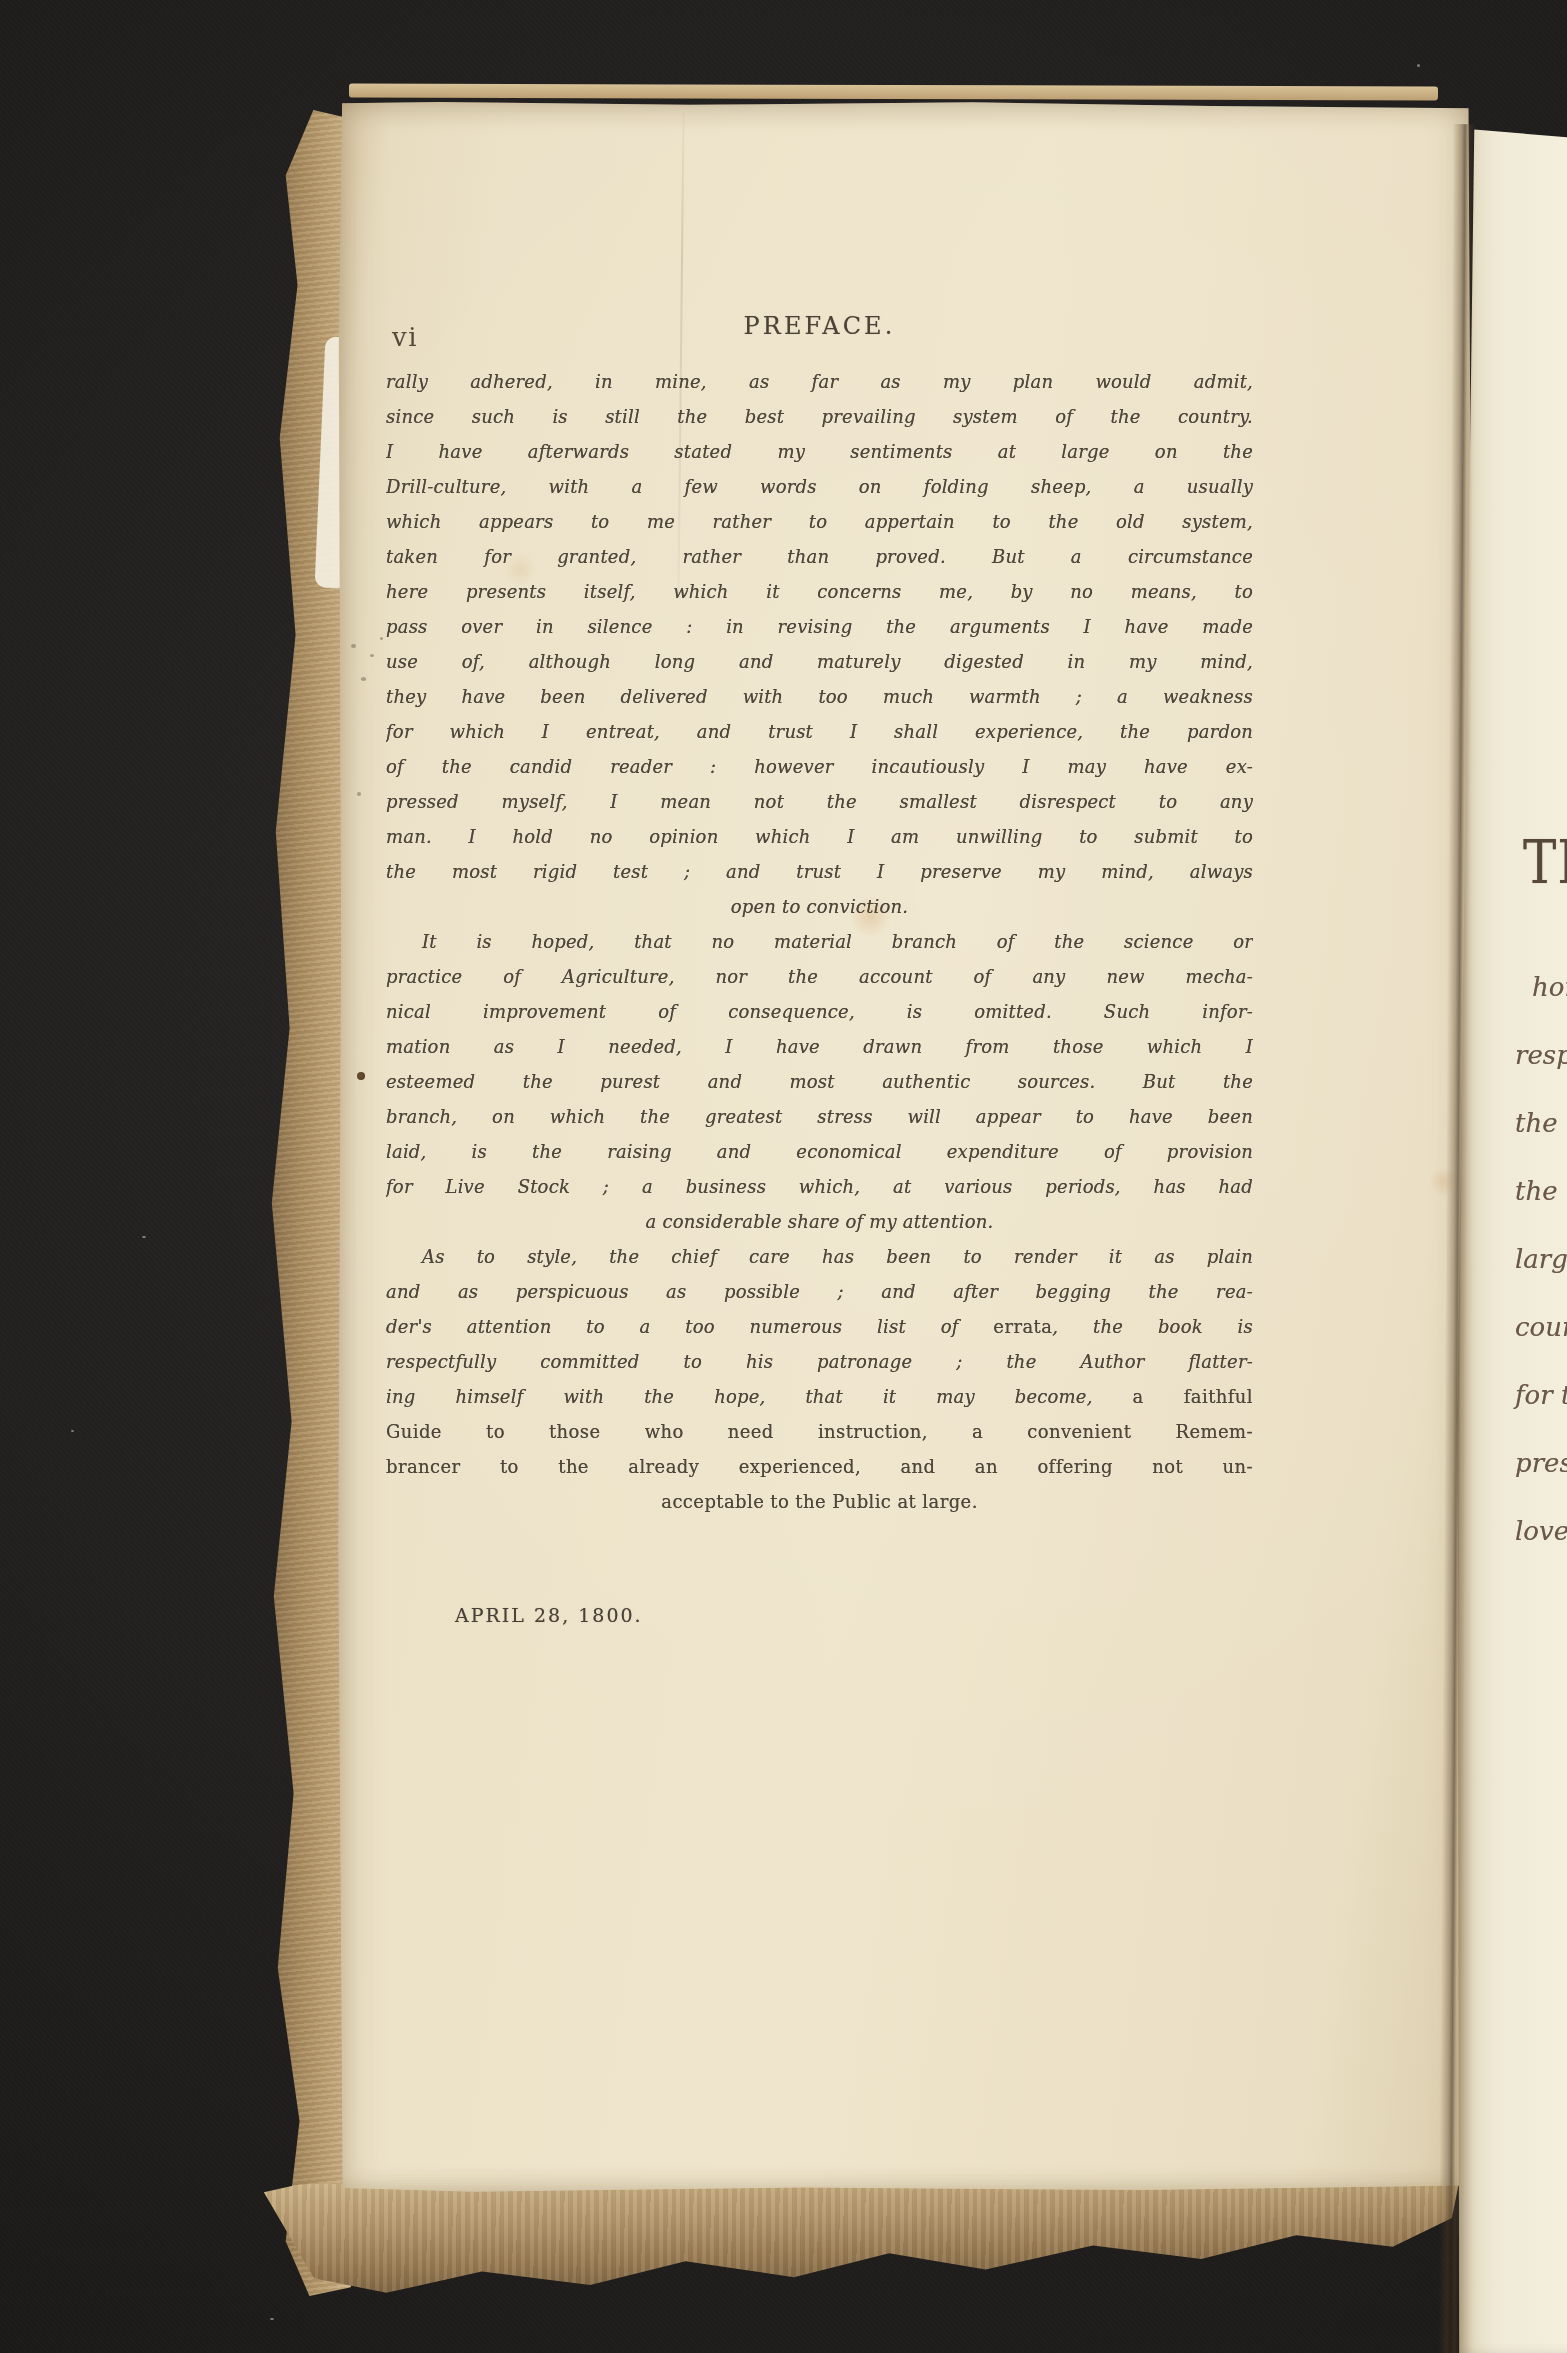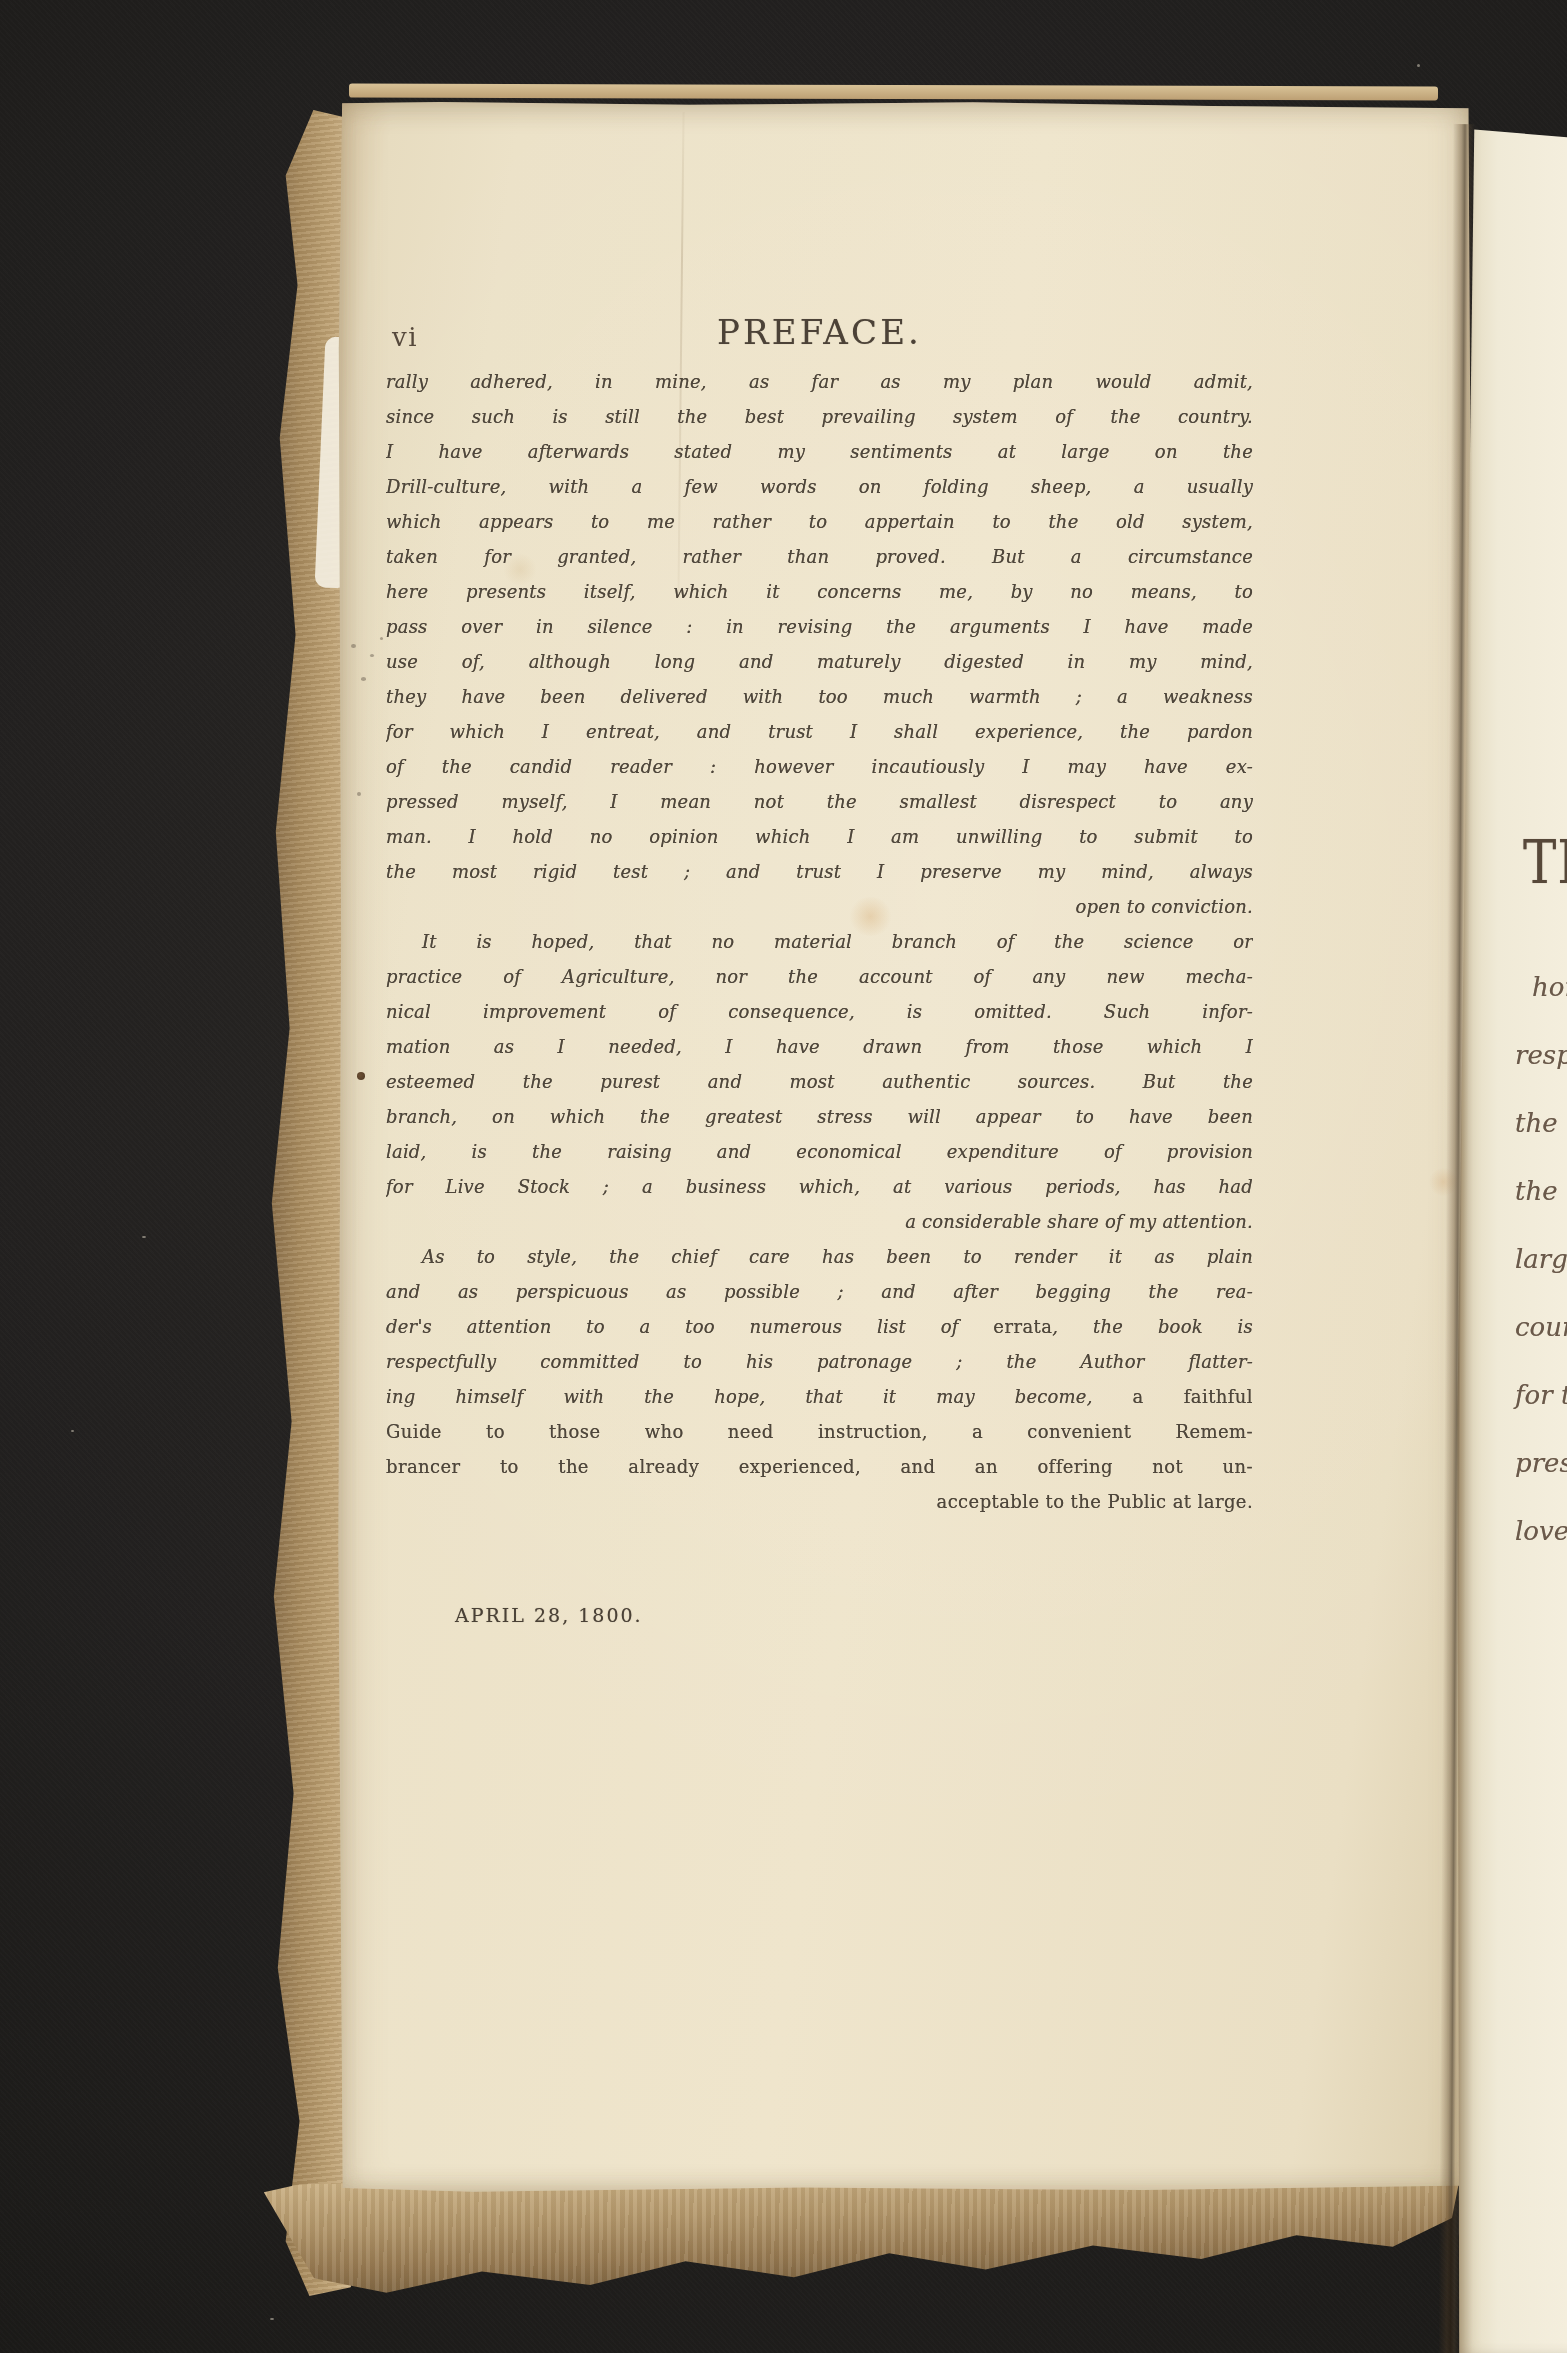--- a/index.html
+++ b/index.html
@@ -52,28 +52,28 @@
       inset 0 12.5px 27px rgba(120,95,55,.20),
       inset 0 -7.8px 20.4px rgba(130,105,65,.16),
       inset 19px 0 33px rgba(135,108,66,.17),
       inset -15.7px 0 30px rgba(115,90,55,.20),
       0 9.4px 27px rgba(0,0,0,.45);
     clip-path:polygon(0.45% 0.35%,9% 0.28%,31% 0.42%,56% 0.30%,77% 0.48%,99.6% 0.58%,99.92% 31%,99.7% 69%,99.82% 99.5%,71% 99.72%,41% 99.6%,12% 99.8%,0.5% 99.62%,0.12% 69%,0.36% 40%,0.16% 12%);
   }
 
   .folio{position:absolute;left:55px;top:226px;font-size:26px;letter-spacing:1.6px;color:#56493c}
   .header{position:absolute;left:49px;top:216px;width:867px;text-align:center;
-    font-size:34px;letter-spacing:3.1px;color:#4c4237;text-shadow:0 0 0.8px rgba(76,66,55,.45)}
+    font-size:24px;letter-spacing:3.1px;color:#4c4237;text-shadow:0 0 0.8px rgba(76,66,55,.45)}
 
   .body{position:absolute;left:49px;top:268px;width:867px;
     font-style:italic;font-size:18px;color:var(--ink);letter-spacing:0.2px;
     text-shadow:0 0 0.5px rgba(78,68,56,.75)}
   .line{height:35px;line-height:35px;overflow:hidden;text-align:justify}
   .line::after{content:"";display:inline-block;width:100%;height:0}
-  .line.nojust{text-align:right}
+  .line.nojust{text-align:center}
   .line.nojust::after{content:none}
   .line.indent{text-indent:36px}
   .roman{font-style:normal;letter-spacing:0.4px}
 
   .dateline{position:absolute;left:118px;top:1508px;font-size:19px;letter-spacing:2px;
     color:#4a4136;text-shadow:0 0 0.8px rgba(70,60,48,.5)}
 
   
   .crease-v{position:absolute;left:343px;top:15.7px;width:1.6px;height:486px;
     background:linear-gradient(180deg,rgba(130,105,70,.05),rgba(130,105,70,.22) 30%,rgba(130,105,70,.05));transform:rotate(.6deg)}

